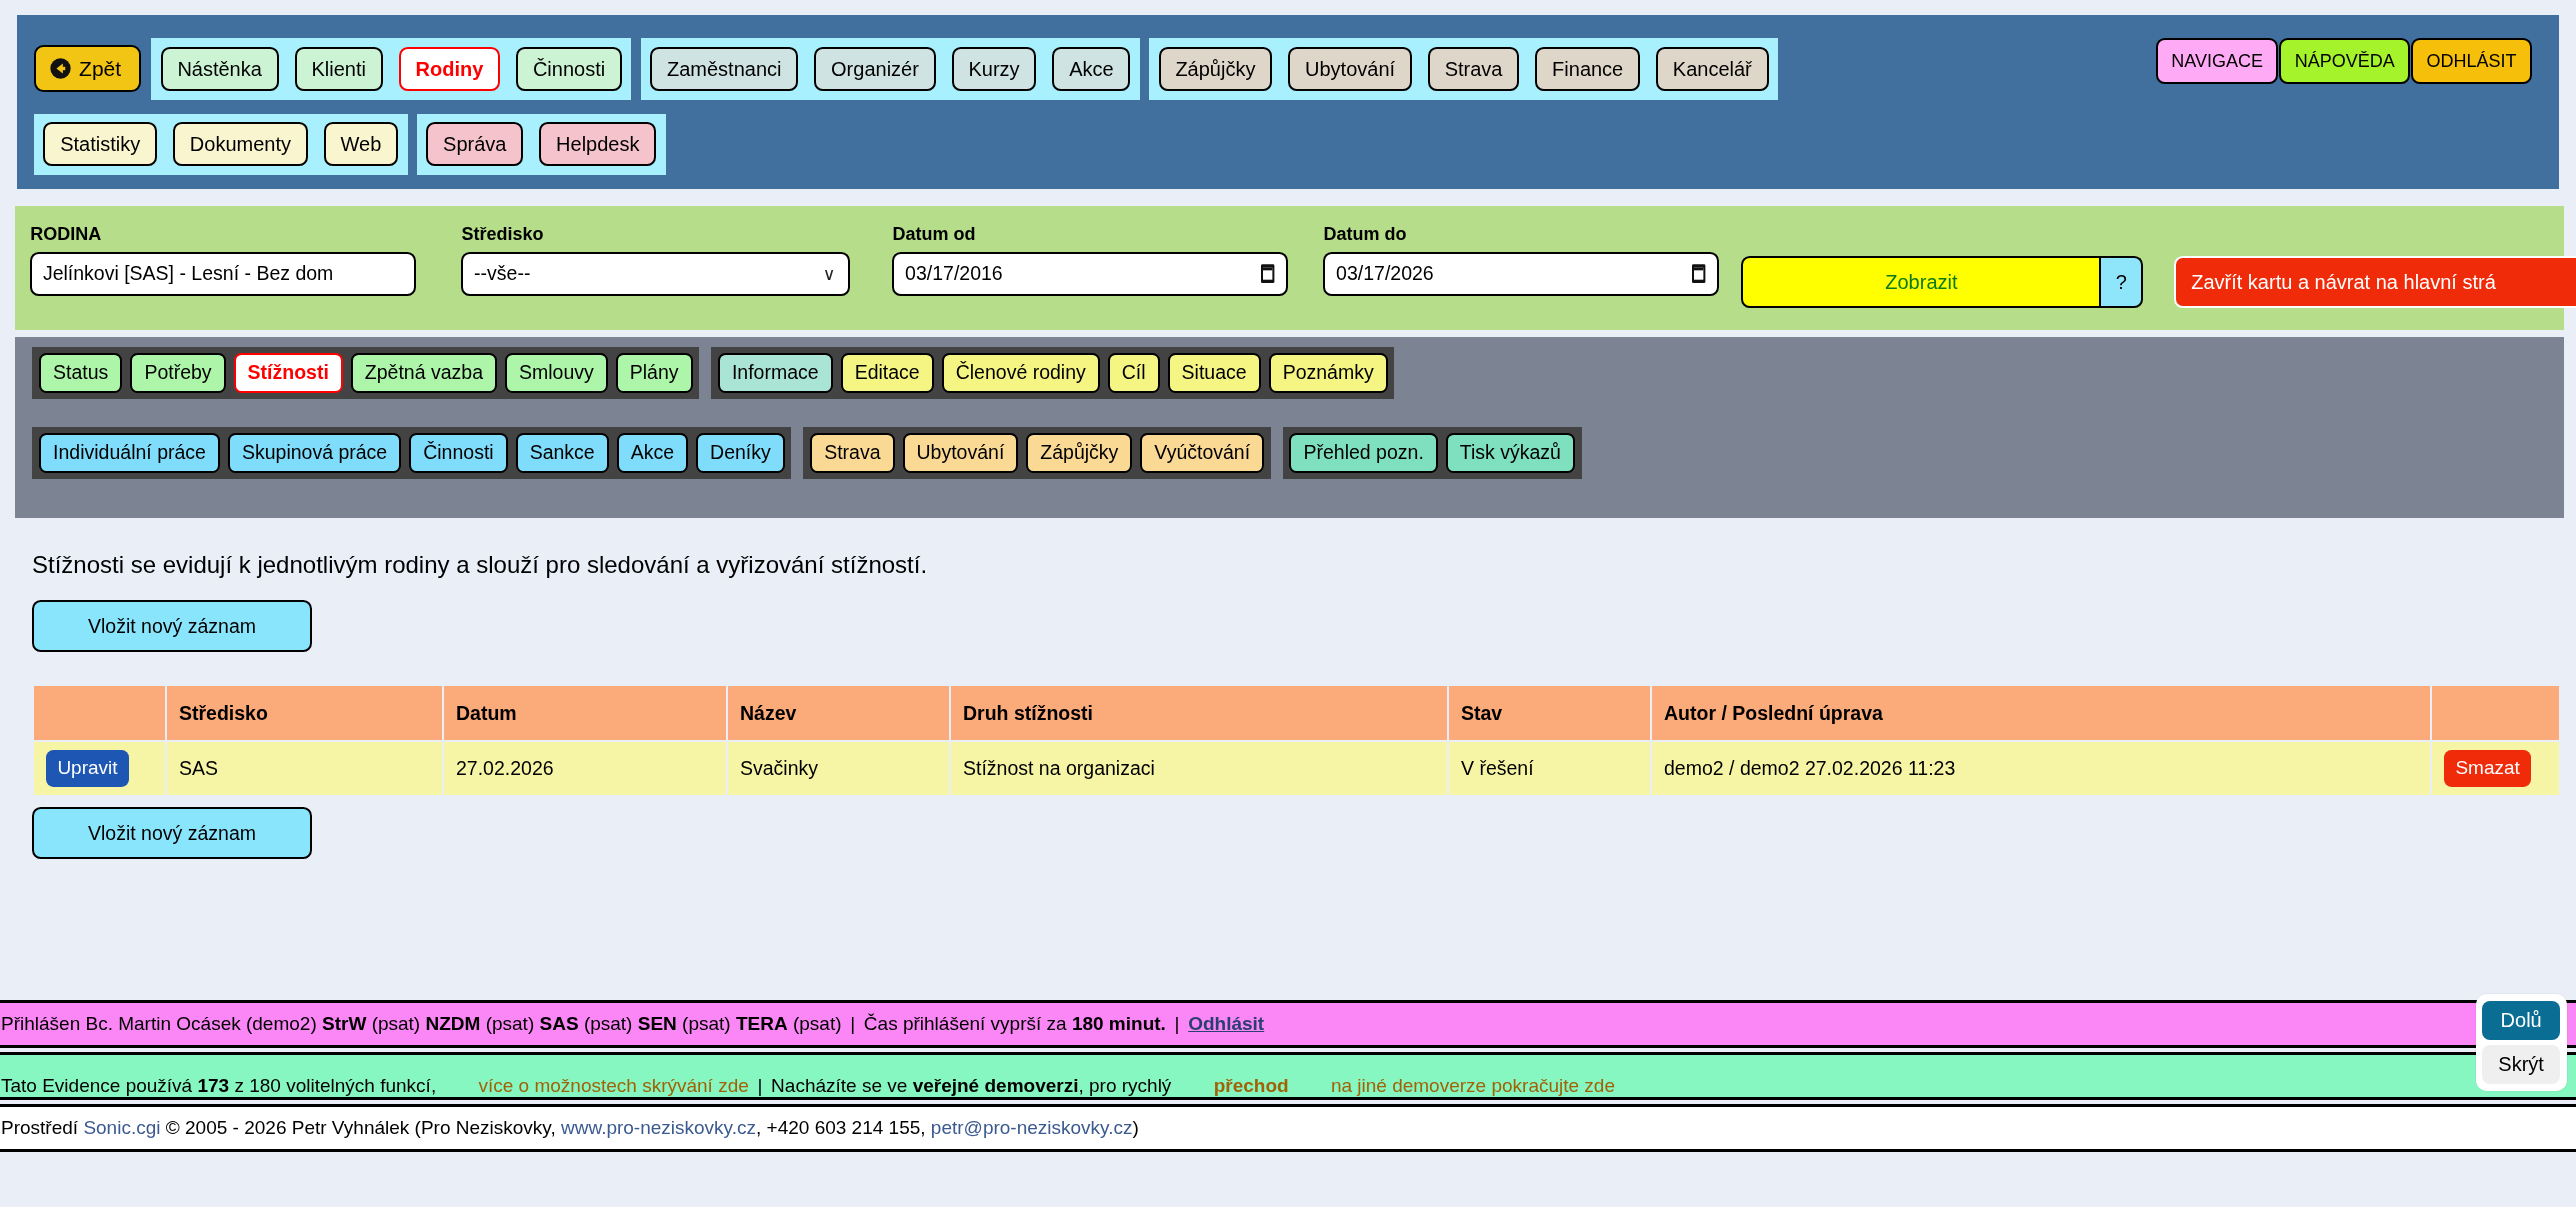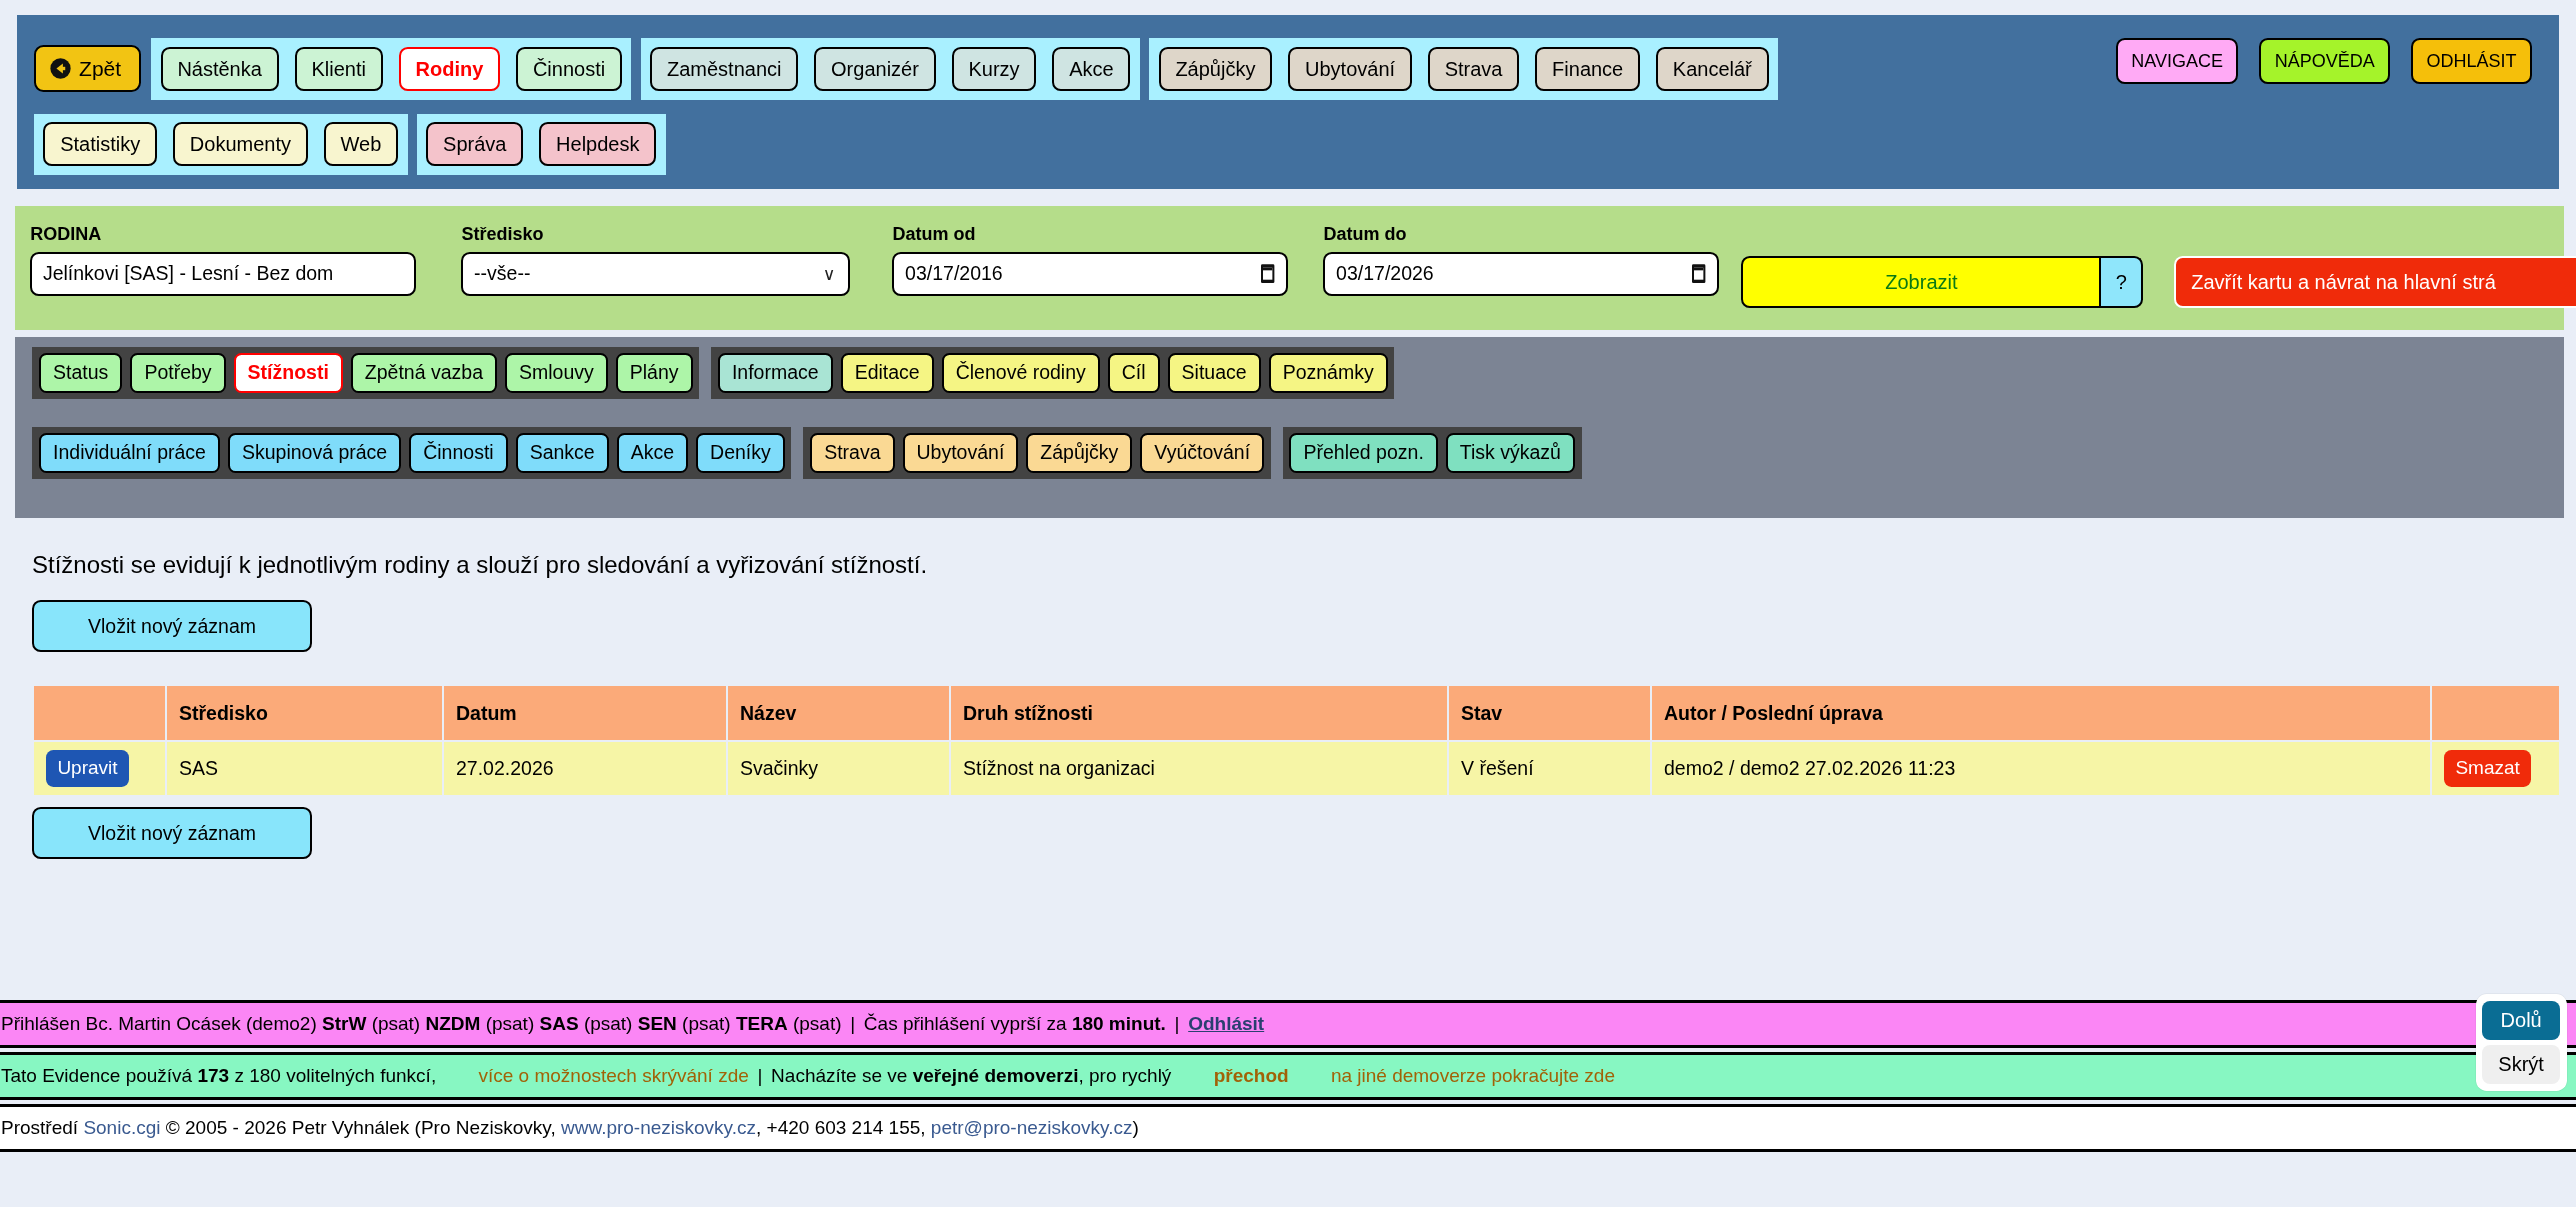--- a/index.html
+++ b/index.html
@@ -59,21 +59,21 @@
   .g-teal   .btn { background: #cfe4e2; }
   .btn.active-red {
     background: #ffffff; border-color: #ff0000; color: #ff0000; font-weight: bold;
   }
   .g-beige  .btn { background: #ded6c9; }
   .g-cream  .btn { background: #f8f5cf; }
   .g-pink   .btn { background: #f4c3cb; }
 
   .header-right {
     position: absolute; right: 27px; top: 23.5px;
-    display: flex; gap: 21px;
+    display: flex; gap: 1px;
   }
   .btn-nav  { background: #ffaaf5; font-size: 18px; padding: 12px 13.4px; }
   .btn-help { background: #a5f32a; font-size: 18px; padding: 12px 13.4px; }
   .btn-out  { background: #f5bf0a; font-size: 18px; padding: 12px 13.4px; }
 
   
   .filter-bar {
     position: absolute; left: 15.4px; top: 206px;
     width: 2549px; height: 124px;
     background: #b5dd8a;
@@ -205,21 +205,21 @@
   }
 
   
   .foot {
     position: absolute; left: 0; width: 2576px;
     border-top: 3.4px solid #000; border-bottom: 3.4px solid #000;
     font-size: 19px; color: #000; display: flex; align-items: center;
     padding-left: 1px;
   }
   .foot-login  { top: 1000px; height: 48px; background: #fb86f5; }
-  .foot-evid   { top: 1052px; height: 48px; background: #87f7c2; }
+  .foot-evid   { top: 1052px; height: 48px; background: #87f7c2; align-items: flex-end; }
   .foot-copy   { top: 1104px; height: 48px; background: #ffffff; }
   .foot b { font-weight: bold; }
   .foot .lk { color: #2a3f70; text-decoration: underline; cursor: pointer; }
   .foot .lk2 { color: #a16207; cursor: pointer; margin-left: 37px; }
   .foot .lk3 { color: #3a5a90; text-decoration: none; cursor: pointer; }
   .sep { padding: 0 8.7px; }
 
   .float-box {
     position: absolute; right: 9.4px; top: 994px;
     background: #fff; border-radius: 10.7px; padding: 6.7px;

